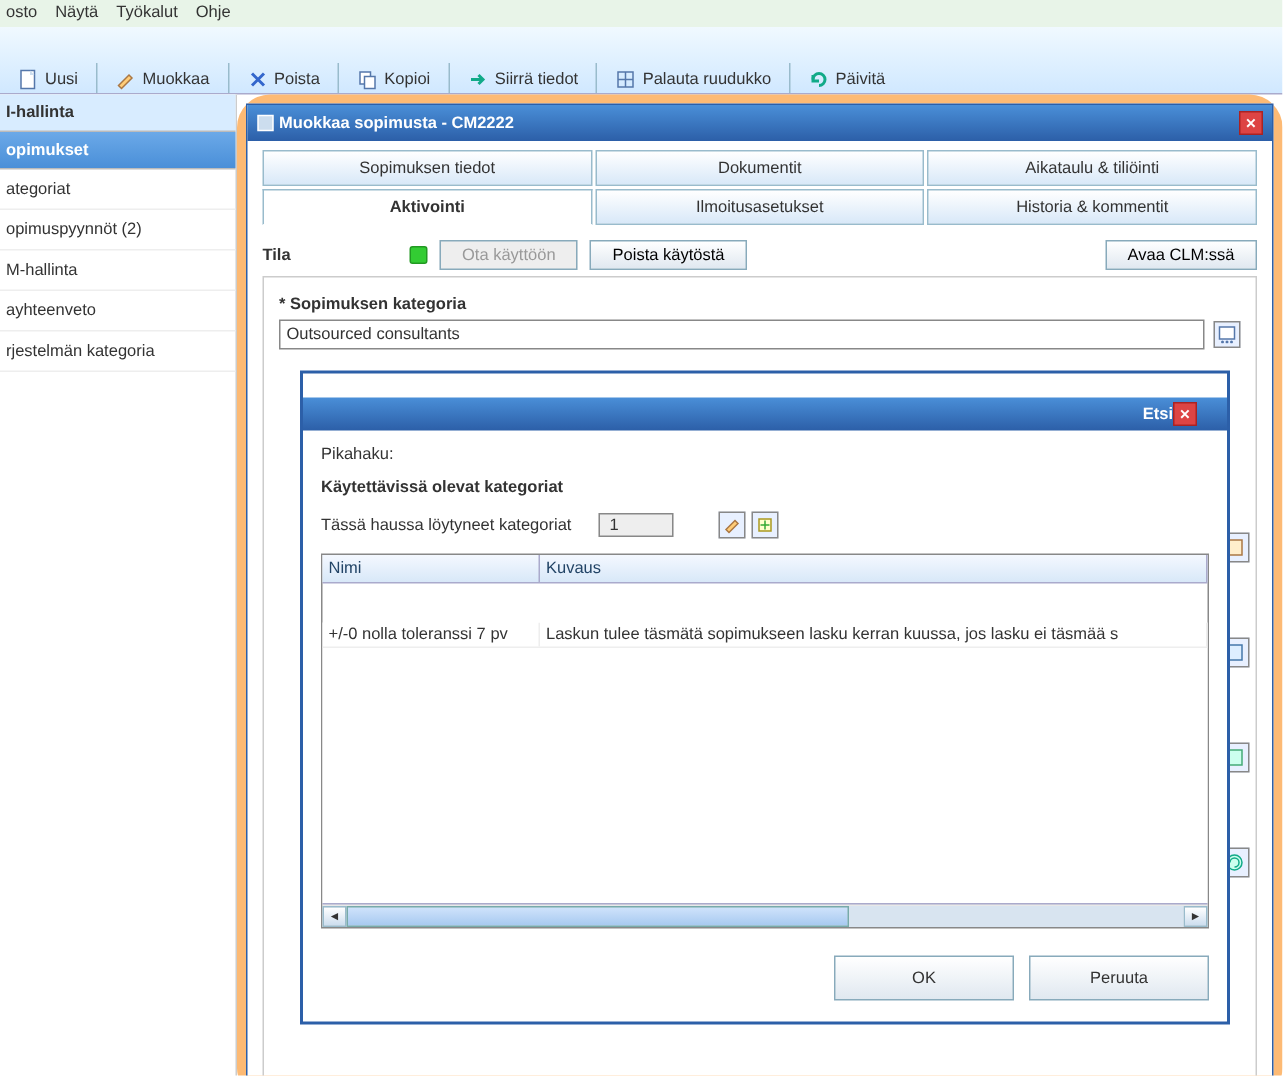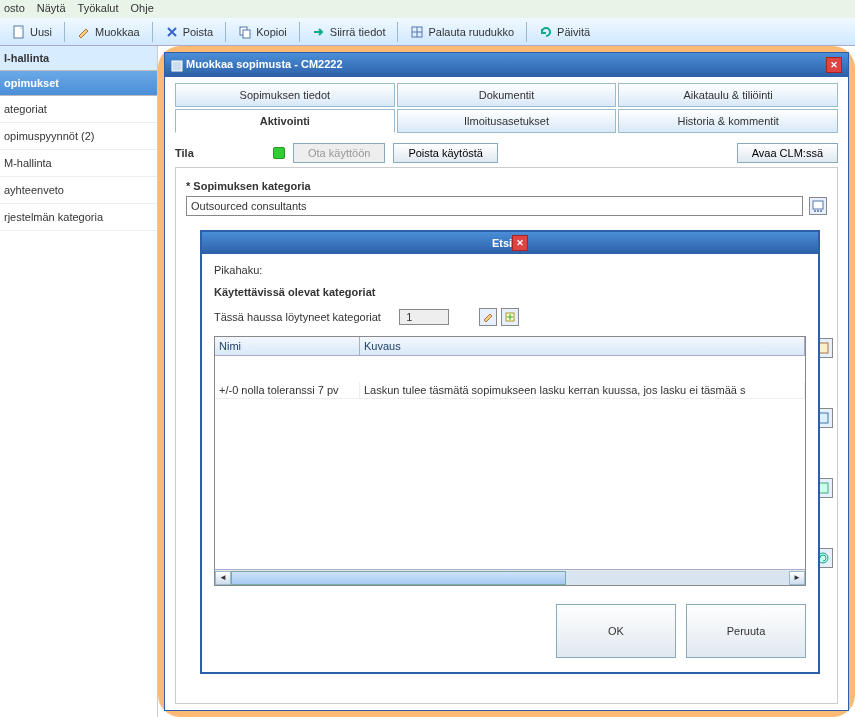--- a/index.html
+++ b/index.html
@@ -3,21 +3,21 @@
 <meta charset="utf-8">
 <style>
   * { box-sizing: border-box; margin: 0; padding: 0; font-family: Tahoma, Arial, sans-serif; font-size: 11px; }
   body { background: #fff; width: 855px; height: 717px; overflow: hidden; color: #333; }
 
   
   .menubar { background: #e8f4e8; height: 18px; padding: 2px 4px; display: flex; gap: 12px; }
   .menubar span { cursor: default; }
 
   
-  .toolbar { background: linear-gradient(#f0f9ff, #d0e8ff); height: 28px; border-bottom: 1px solid #aac; display: flex; align-items: center; padding: 0 6px; gap: 4px; }
+  .toolbar { background: linear-gradient(#f0f9ff, #d0e8ff); height: 45px; border-bottom: 1px solid #aac; display: flex; align-items: flex-end; padding: 0 6px; gap: 4px; }
   .tb-item { display: flex; align-items: center; gap: 4px; padding: 2px 6px; cursor: pointer; }
   .tb-sep { width: 1px; height: 20px; background: #9bc; margin: 0 2px; }
   .tb-icon { width: 14px; height: 14px; display: inline-block; }
 
   
   .main { display: flex; height: calc(717px - 46px); }
   .sidebar { width: 158px; background: #fff; border-right: 1px solid #ccc; }
   .sb-header { background: #d8ecff; padding: 6px 4px; font-weight: bold; border-bottom: 1px solid #bbb; }
   .sb-active { background: linear-gradient(#6ba9e8, #4a8fd8); color: #fff; font-weight: bold; padding: 6px 4px; border-bottom: 1px solid #bbb; }
   .sb-item { padding: 7px 4px; border-bottom: 1px solid #eee; cursor: pointer; }
@@ -45,21 +45,21 @@
 
   
   .formarea { border: 1px solid #ccc; flex: 1; padding: 8px 10px; position: relative; }
   .fld-label { font-weight: bold; margin: 4px 0; }
   .fld-row { display: flex; align-items: center; gap: 6px; }
   .fld-input { flex: 1; border: 1px solid #888; padding: 3px 4px; background: #fff; }
   .icon-btn { width: 18px; height: 18px; border: 1px solid #888; background: #e8f0ff; cursor: pointer; display:flex; align-items:center; justify-content:center; }
 
   
   .popup { position: absolute; left: 24px; top: 62px; width: 620px; background: #fff; border: 2px solid #2c5fa8; z-index: 10; display: flex; flex-direction: column; }
-  .popup-title { background: linear-gradient(#4a8fd8, #2c5fa8); color: #fff; font-weight: bold; padding: 3px 20px; display: flex; justify-content: center; align-items: center; }
+  .popup-title { background: linear-gradient(#4a8fd8, #2c5fa8); color: #fff; font-weight: bold; padding: 3px 20px; display: flex; justify-content: flex-end; align-items: center; margin-top: 16px; }
   .popup-body { padding: 10px 12px; display: flex; flex-direction: column; gap: 10px; }
   .pop-row { display: flex; align-items: center; gap: 30px; }
   .pop-input { border: 1px solid #444; padding: 2px 4px; width: 270px; }
   .pop-count { border: 1px solid #888; background: #eee; padding: 1px 6px; width: 50px; text-align: left; display:inline-block; }
 
   .grid-wrap { border: 1px solid #888; height: 250px; display: flex; flex-direction: column; }
   .grid-head { display: flex; background: linear-gradient(#f4f8ff, #d8e8f8); border-bottom: 1px solid #aac; }
   .gh-cell { padding: 3px 4px; border-right: 1px solid #aac; color: #246; }
   .gh-1 { width: 145px; }
   .gh-2 { flex: 1; }
@@ -68,21 +68,21 @@
   .gr-cell { padding: 2px 4px; border-right: 1px solid #eee; white-space: nowrap; overflow: hidden; }
   .gr-1 { width: 145px; }
   .gr-2 { flex: 1; }
 
   .hscroll { height: 16px; background: #e8e8e8; border-top: 1px solid #aac; display: flex; align-items: center; }
   .sc-btn { width: 16px; height: 14px; background: linear-gradient(#fff,#cde); border: 1px solid #9bc; text-align: center; font-size: 8px; line-height: 12px; cursor: pointer; }
   .sc-track { flex: 1; height: 14px; background: #d8e4f0; position: relative; }
   .sc-thumb { position: absolute; left: 0; width: 60%; height: 100%; background: linear-gradient(#cfe3fb,#a7c9f0); border: 1px solid #7aa; }
 
   .popup-buttons { display: flex; justify-content: flex-end; gap: 10px; padding: 8px 12px 14px 12px; }
-  .pop-btn { width: 120px; padding: 20px; background: linear-gradient(#fff,#e0e8f0); border: 1px solid #8ab; cursor: pointer; text-align:center; }
+  .pop-btn { width: 120px; padding: 8px; background: linear-gradient(#fff,#e0e8f0); border: 1px solid #8ab; cursor: pointer; text-align:center; }
 
   .side-icons { position: absolute; right: 4px; top: 170px; display: flex; flex-direction: column; gap: 50px; }
   .side-icons .icon-btn { width: 20px; height: 20px; }
 
   .cat-tools { display:flex; gap:4px; }
 </style>
 </head>
 <body>
 
 <div class="menubar">

